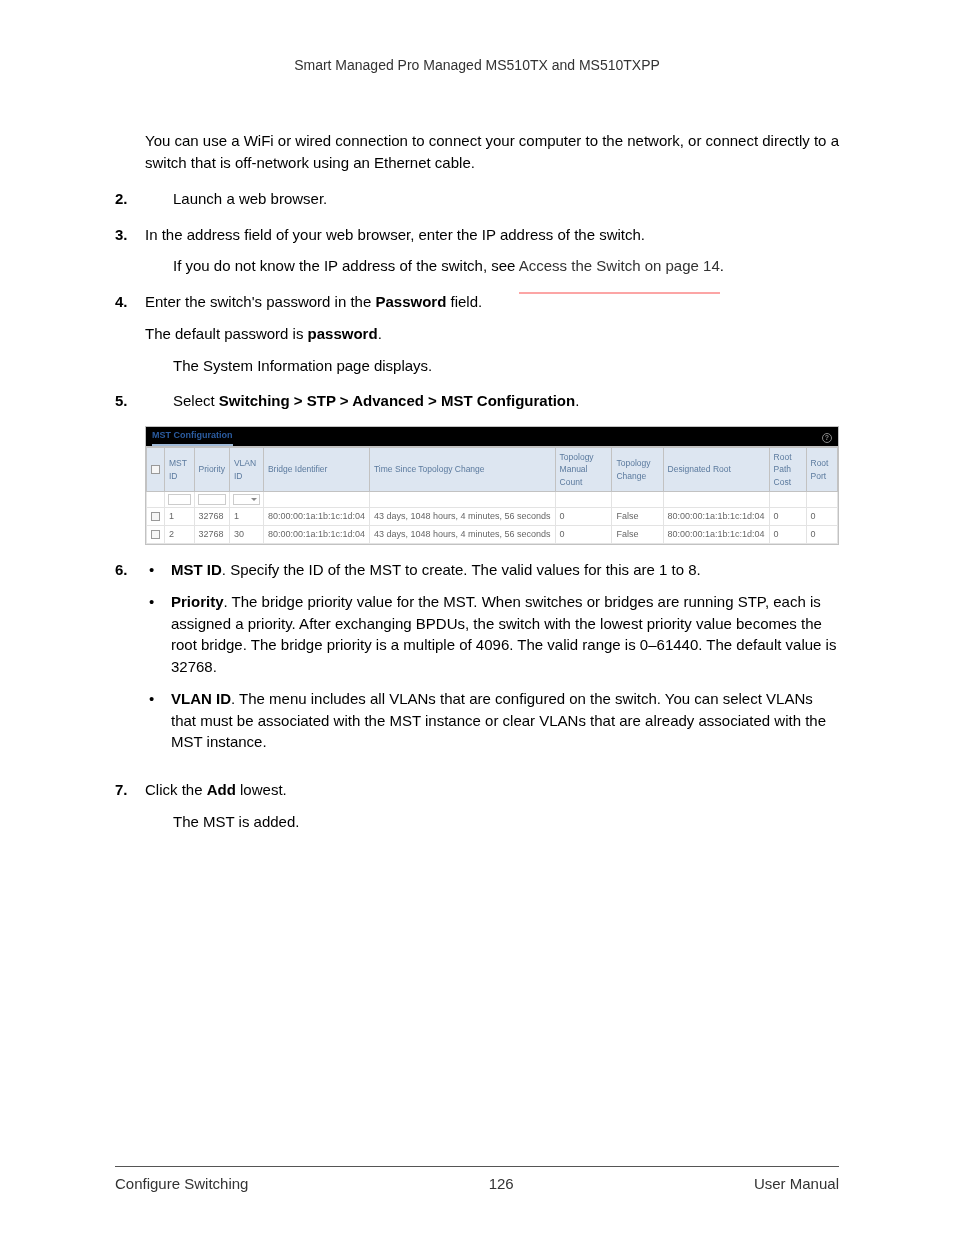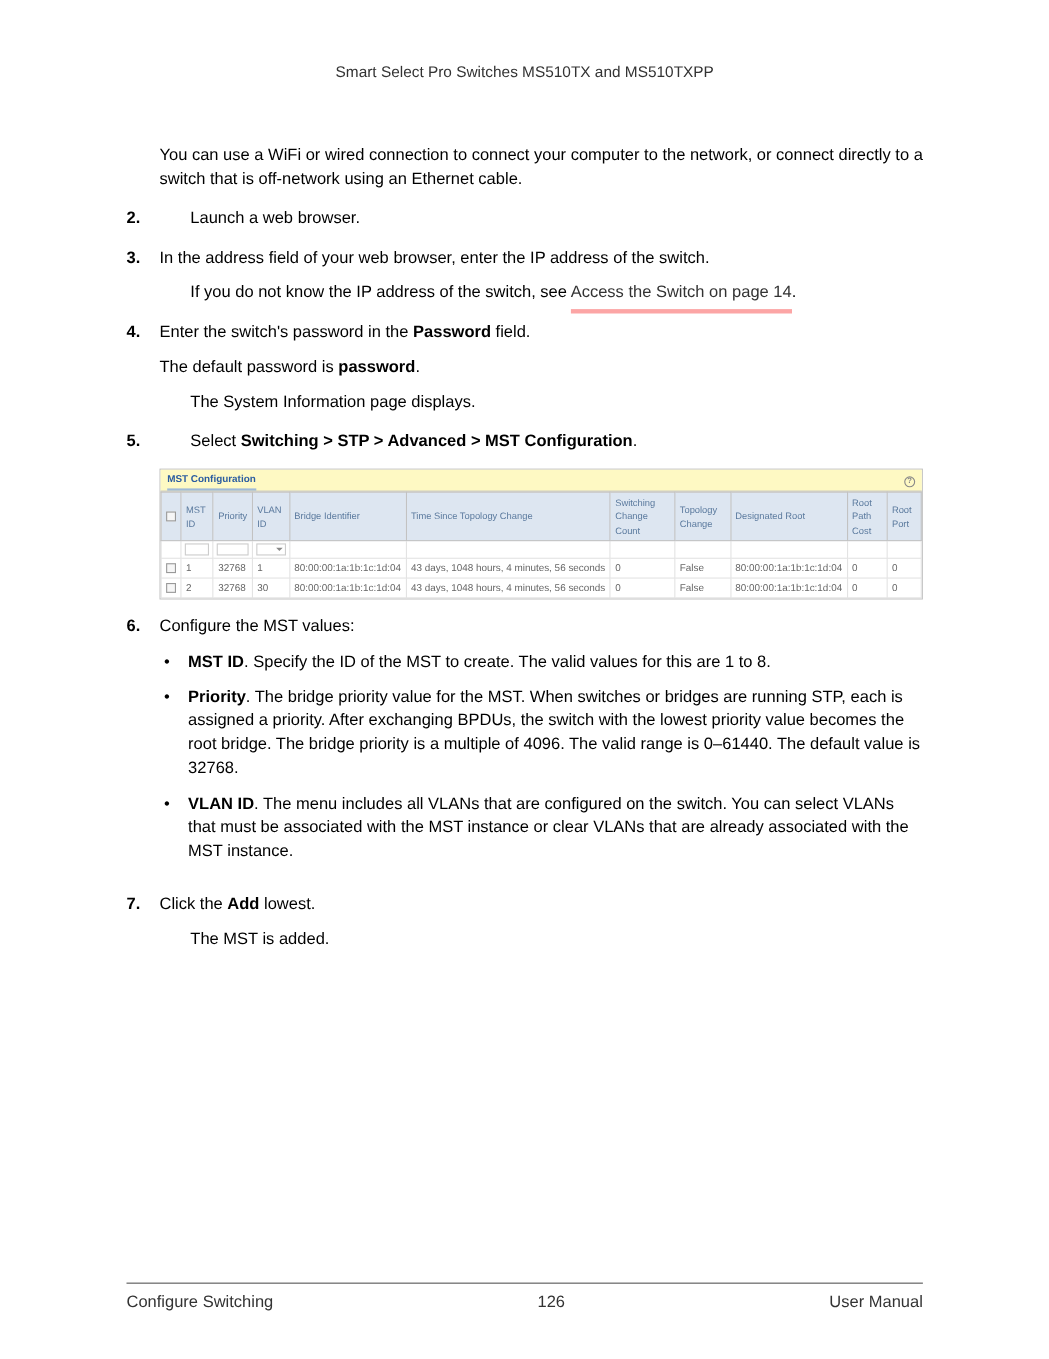--- a/index.html
+++ b/index.html
@@ -21,41 +21,41 @@
     color: #333;
     margin-bottom: 55px;
   }
   .para { margin: 0 0 14px 0; }
   .step-block { margin-bottom: 14px; }
   .step { display: flex; }
   .step-num { font-weight: bold; width: 30px; flex-shrink: 0; }
   .step-body { flex: 1; }
   .step-body p { margin: 0 0 10px 0; }
   .step-body p:last-child { margin-bottom: 0; margin-left: 28px; }
-  .link { color: #333; border-bottom: 4px solid #fca5a5; padding-bottom: 7px; }
+  .link { color: #333; border-bottom: 2px solid #fca5a5; padding-bottom: 18px; }
   .bold { font-weight: bold; }
   .bullets { list-style: none; padding: 0; margin: 0 0 12px 0; }
   .bullets li { display: flex; margin-bottom: 10px; }
   .bullet-dot { width: 26px; flex-shrink: 0; padding-left: 4px; }
   .bullet-body { flex: 1; }
 
   
   .mst-block {
     border: 1px solid #c2c2c2;
     margin: 6px 0 14px 0;
     width: 100%;
     font-size: 9px;
   }
   .mst-title-row {
     border-bottom: 1px solid #c2c2c2;
     display: flex;
     justify-content: space-between;
     align-items: center;
     padding: 2px 6px 0 6px;
-    background: #fef9c3;
+    background: #000000;
     font-weight: bold;
     color: #2b5ca0;
   }
   .mst-tab {
     display: inline-block;
     border-bottom: 2px solid #9fb9d7;
     padding-bottom: 2px;
   }
   .help-icon {
     width: 10px; height: 10px;
@@ -124,21 +124,21 @@
     padding-top: 6px;
     display: flex;
     justify-content: space-between;
     font-size: 15px;
     color: #333;
   }
 </style>
 </head>
 <body>
 
-<div class="doc-header">Smart Select Pro Switches MS510TX and MS510TXPP</div>
+<div class="doc-header">Smart Managed Pro Managed MS510TX and MS510TXPP</div>
 
 <p class="para" style="margin-left:30px;">You can use a WiFi or wired connection to connect your computer to the network, or connect directly to a switch that is off-network using an Ethernet cable.</p>
 
 <div class="step-block">
   <div class="step">
     <div class="step-num">2.</div>
     <div class="step-body">
         <p>Launch a web browser.</p>
       </div>
   </div>
@@ -192,21 +192,21 @@
     <thead>
       <tr>
         <th style="width:14px;">
               <div class="mini-check"></div>
             </th>
         <th>MST ID</th>
         <th>Priority</th>
         <th>VLAN ID</th>
         <th>Bridge Identifier</th>
         <th>Time Since Topology Change</th>
-        <th>Switching Change Count</th>
+        <th>Topology Manual Count</th>
         <th>Topology Change</th>
         <th>Designated Root</th>
         <th>Root Path Cost</th>
         <th>Root Port</th>
       </tr>
     </thead>
     <tbody>
       <tr class="filter-row">
         <td></td>
         <td>
@@ -260,21 +260,20 @@
       </tr>
     </tbody>
   </table>
 </div>
 </div>
 
 <div class="step-block">
   <div class="step">
     <div class="step-num">6.</div>
     <div class="step-body">
-      <p>Configure the MST values:</p>
       <ul class="bullets">
         <li>
           <span class="bullet-dot">•</span>
           <span class="bullet-body"><span class="bold">MST ID</span><span>. Specify the ID of the MST to create. The valid values for this are 1 to 8.</span></span>
         </li>
         <li>
           <span class="bullet-dot">•</span>
           <span class="bullet-body"><span class="bold">Priority</span><span>. The bridge priority value for the MST. When switches or bridges are running STP, each is assigned a priority. After exchanging BPDUs, the switch with the lowest priority value becomes the root bridge. The bridge priority is a multiple of 4096. The valid range is 0–61440. The default value is 32768.</span></span>
         </li>
         <li>

